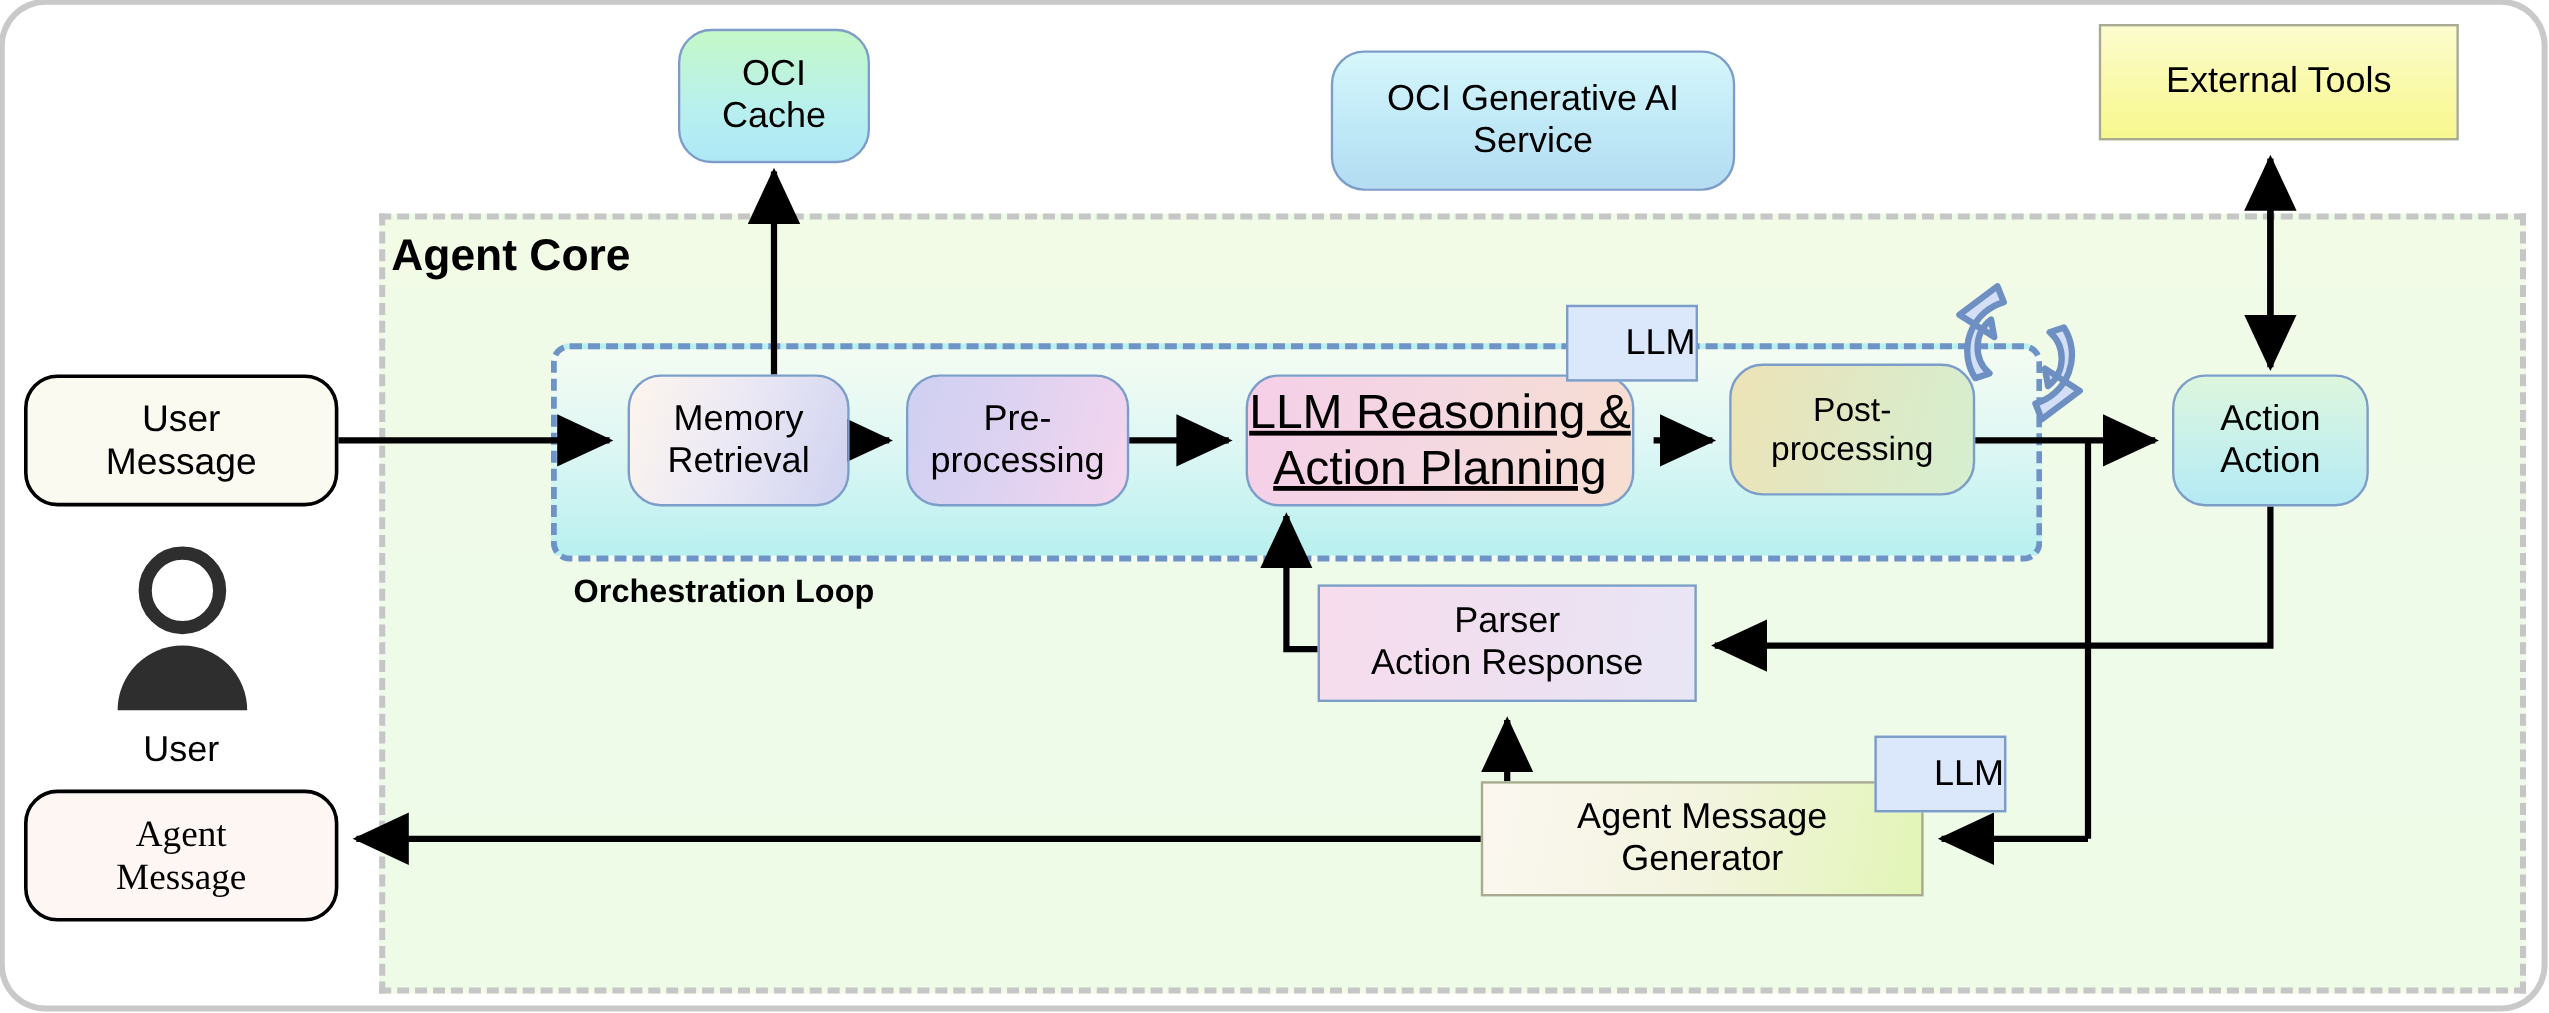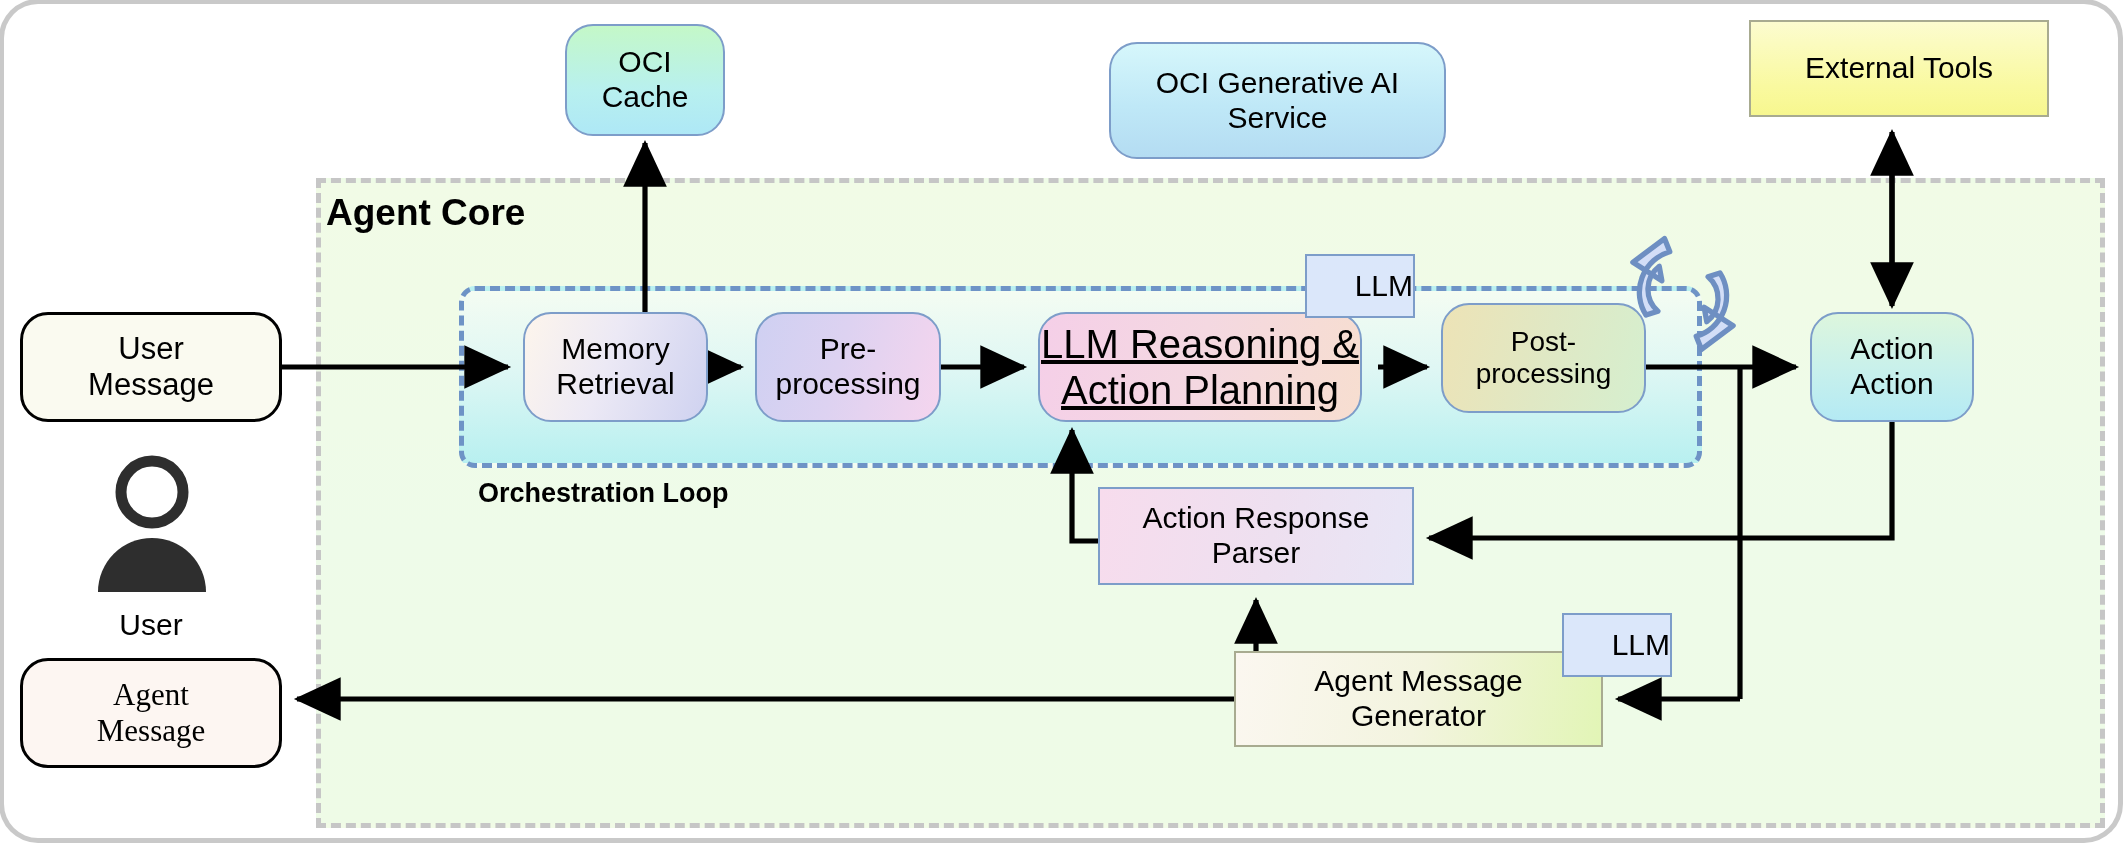--- a/index.html
+++ b/index.html
@@ -230,22 +230,22 @@
 
   <div class="node rnd b-blue n-router">
     <div>
       <div>Action</div>
       <div>Action</div>
     </div>
   </div>
 
   <div class="node b-blue n-parser">
     <div>
+      <div>Parser</div>
       <div>Action Response</div>
-      <div>Parser</div>
     </div>
   </div>
 
   <div class="node b-grey n-generator">
     <div>
       <div>Agent Message</div>
       <div>Generator</div>
     </div>
   </div>
 

